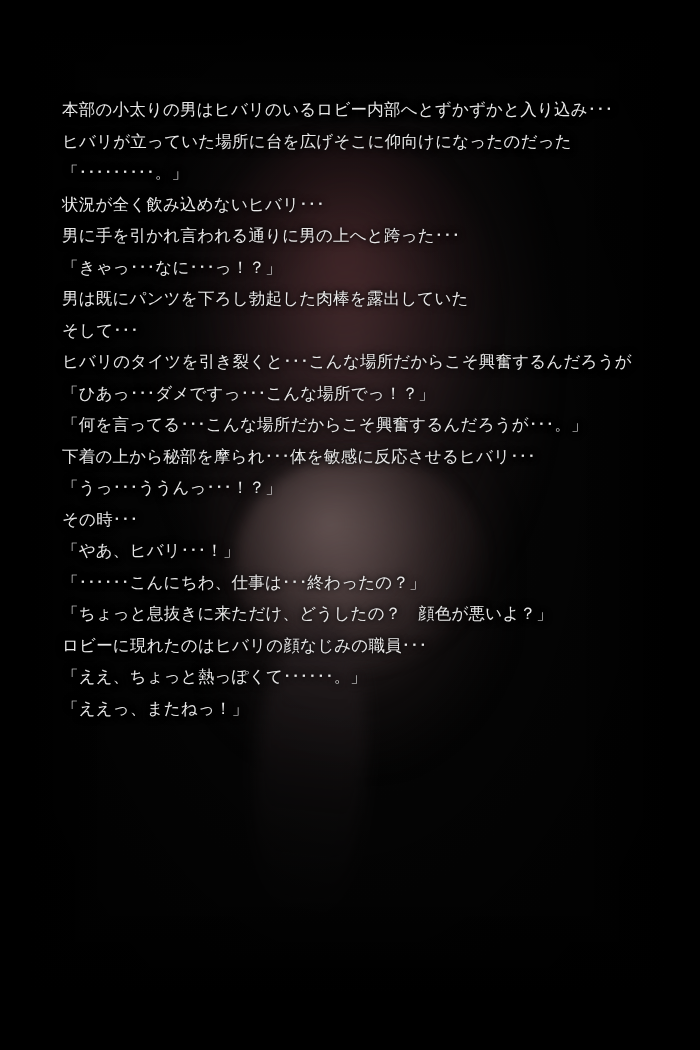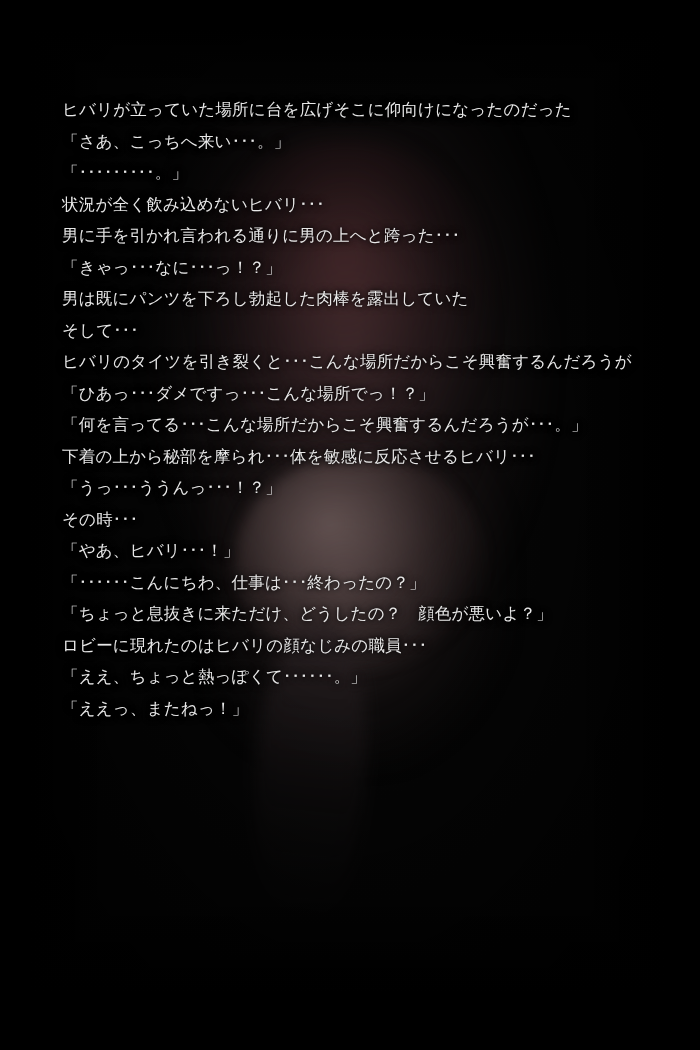--- a/index.html
+++ b/index.html
@@ -125,22 +125,22 @@
     <div class="hip"></div>
     <div class="leg"></div>
     <div class="vignette"></div>
     <div class="edge-top"></div>
     <div class="edge-bottom"></div>
     <div class="edge-left"></div>
     <div class="edge-right"></div>
   </div>
 
   <div id="story">
+    <div class="line">本部の小太りの男はヒバリのいるロビー内部へとずかずかと入り込み･･･</div>
     <div class="line">ヒバリが立っていた場所に台を広げそこに仰向けになったのだった</div>
-    <div class="line">「さあ、こっちへ来い･･･。」</div>
     <div class="line">「･････････。」</div>
     <div class="line">状況が全く飲み込めないヒバリ･･･</div>
     <div class="line">男に手を引かれ言われる通りに男の上へと跨った･･･</div>
     <div class="line">「きゃっ･･･なに･･･っ！？」</div>
     <div class="line">男は既にパンツを下ろし勃起した肉棒を露出していた</div>
     <div class="line">そして･･･</div>
     <div class="line">ヒバリのタイツを引き裂くと･･･こんな場所だからこそ興奮するんだろうが</div>
     <div class="line">「ひあっ･･･ダメですっ･･･こんな場所でっ！？」</div>
     <div class="line">「何を言ってる･･･こんな場所だからこそ興奮するんだろうが･･･。」</div>
     <div class="line">下着の上から秘部を摩られ･･･体を敏感に反応させるヒバリ･･･</div>

